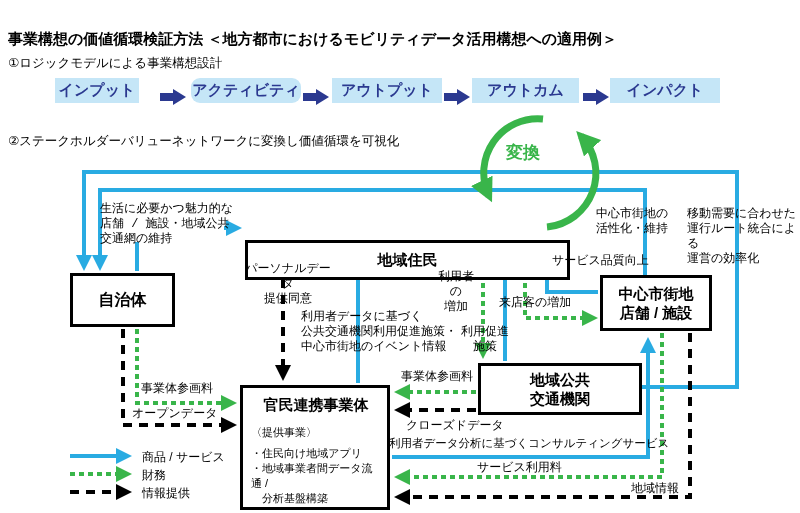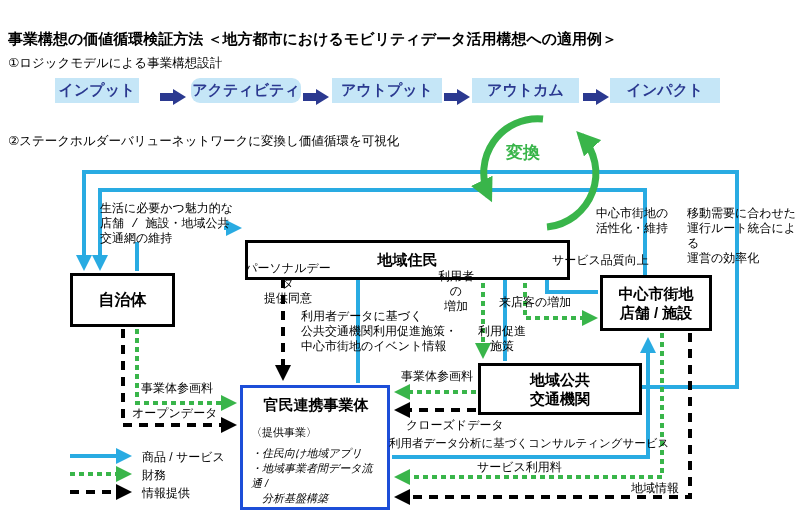--- a/index.html
+++ b/index.html
@@ -9,24 +9,24 @@
   .title{left:8px;top:6px;font-size:15px;font-weight:bold;white-space:nowrap;z-index:3;margin-top:24px;}
   .seclabel{font-size:12.5px;z-index:3;}
   .stage{top:78px;height:25px;background:#C5E6F7;color:#2B3990;font-weight:bold;font-size:15px;
          display:flex;align-items:center;justify-content:center;z-index:2;}
   .barrow{top:89px;z-index:2;}
   .box{border:3px solid #000;background:#fff;display:flex;align-items:center;justify-content:center;
        font-weight:bold;text-align:center;z-index:2;box-sizing:border-box;}
   .ml{white-space:pre-line;}
   .lbl{font-size:12px;line-height:15px;z-index:3;white-space:pre-line;}
   .ctr{text-align:center;}
-  .entity{border:3px solid #1d4ed8;background:#fff;z-index:2;box-sizing:border-box;padding:6px 6px 0 8px;}
+  .entity{border:3px solid #000000;background:#fff;z-index:2;box-sizing:border-box;padding:6px 6px 0 8px;}
   .entity-title{font-size:15px;font-weight:bold;text-align:center;margin-top:2px;margin-bottom:10px;}
   .entity-sub{font-size:11px;margin-bottom:6px;}
-  .entity-item{font-size:11px;line-height:15px;font-style:italic;}
+  .entity-item{font-size:11px;line-height:15px;}
   .lines{left:0;top:0;z-index:1;}
   .topsvg{left:0;top:0;z-index:4;pointer-events:none;}
   .henkan{left:506px;top:141px;color:#39B54A;font-size:17px;font-weight:bold;z-index:5;}
   .legend-lbl{font-size:12px;z-index:3;white-space:nowrap;}
 </style>
 </head>
 <body>
 
 <div class="canvas">
 
@@ -119,21 +119,21 @@
 中心市街地のイベント情報</div>
   <div class="abs lbl" style="left:141px;top:381px;">事業体参画料</div>
   <div class="abs lbl" style="left:132px;top:406px;">オープンデータ</div>
   <div class="abs lbl" style="left:401px;top:369px;">事業体参画料</div>
   <div class="abs lbl" style="left:406px;top:418px;">クローズドデータ</div>
   <div class="abs lbl" style="left:389px;top:436px;font-size:11.5px;">利用者データ分析に基づくコンサルティングサービス</div>
   <div class="abs lbl" style="left:477px;top:460px;">サービス利用料</div>
   <div class="abs lbl" style="left:631px;top:481px;">地域情報</div>
   <div class="abs lbl ctr" style="left:432px;top:269px;width:48px;">利用者の
 増加</div>
-  <div class="abs lbl ctr" style="left:475px;top:324px;width:54px;">利用促進
+  <div class="abs lbl ctr" style="left:458px;top:324px;width:54px;">利用促進
 施策</div>
   <div class="abs lbl" style="left:499px;top:295px;">来店客の増加</div>
   <div class="abs lbl" style="left:552px;top:253px;">サービス品質向上</div>
   <div class="abs lbl" style="left:596px;top:206px;">中心市街地の
 活性化・維持</div>
   <div class="abs lbl" style="left:687px;top:206px;">移動需要に合わせた
 運行ルート統合による
 運営の効率化</div>
 
   <div class="abs legend-lbl" style="left:142px;top:449px;">商品 / サービス</div>

